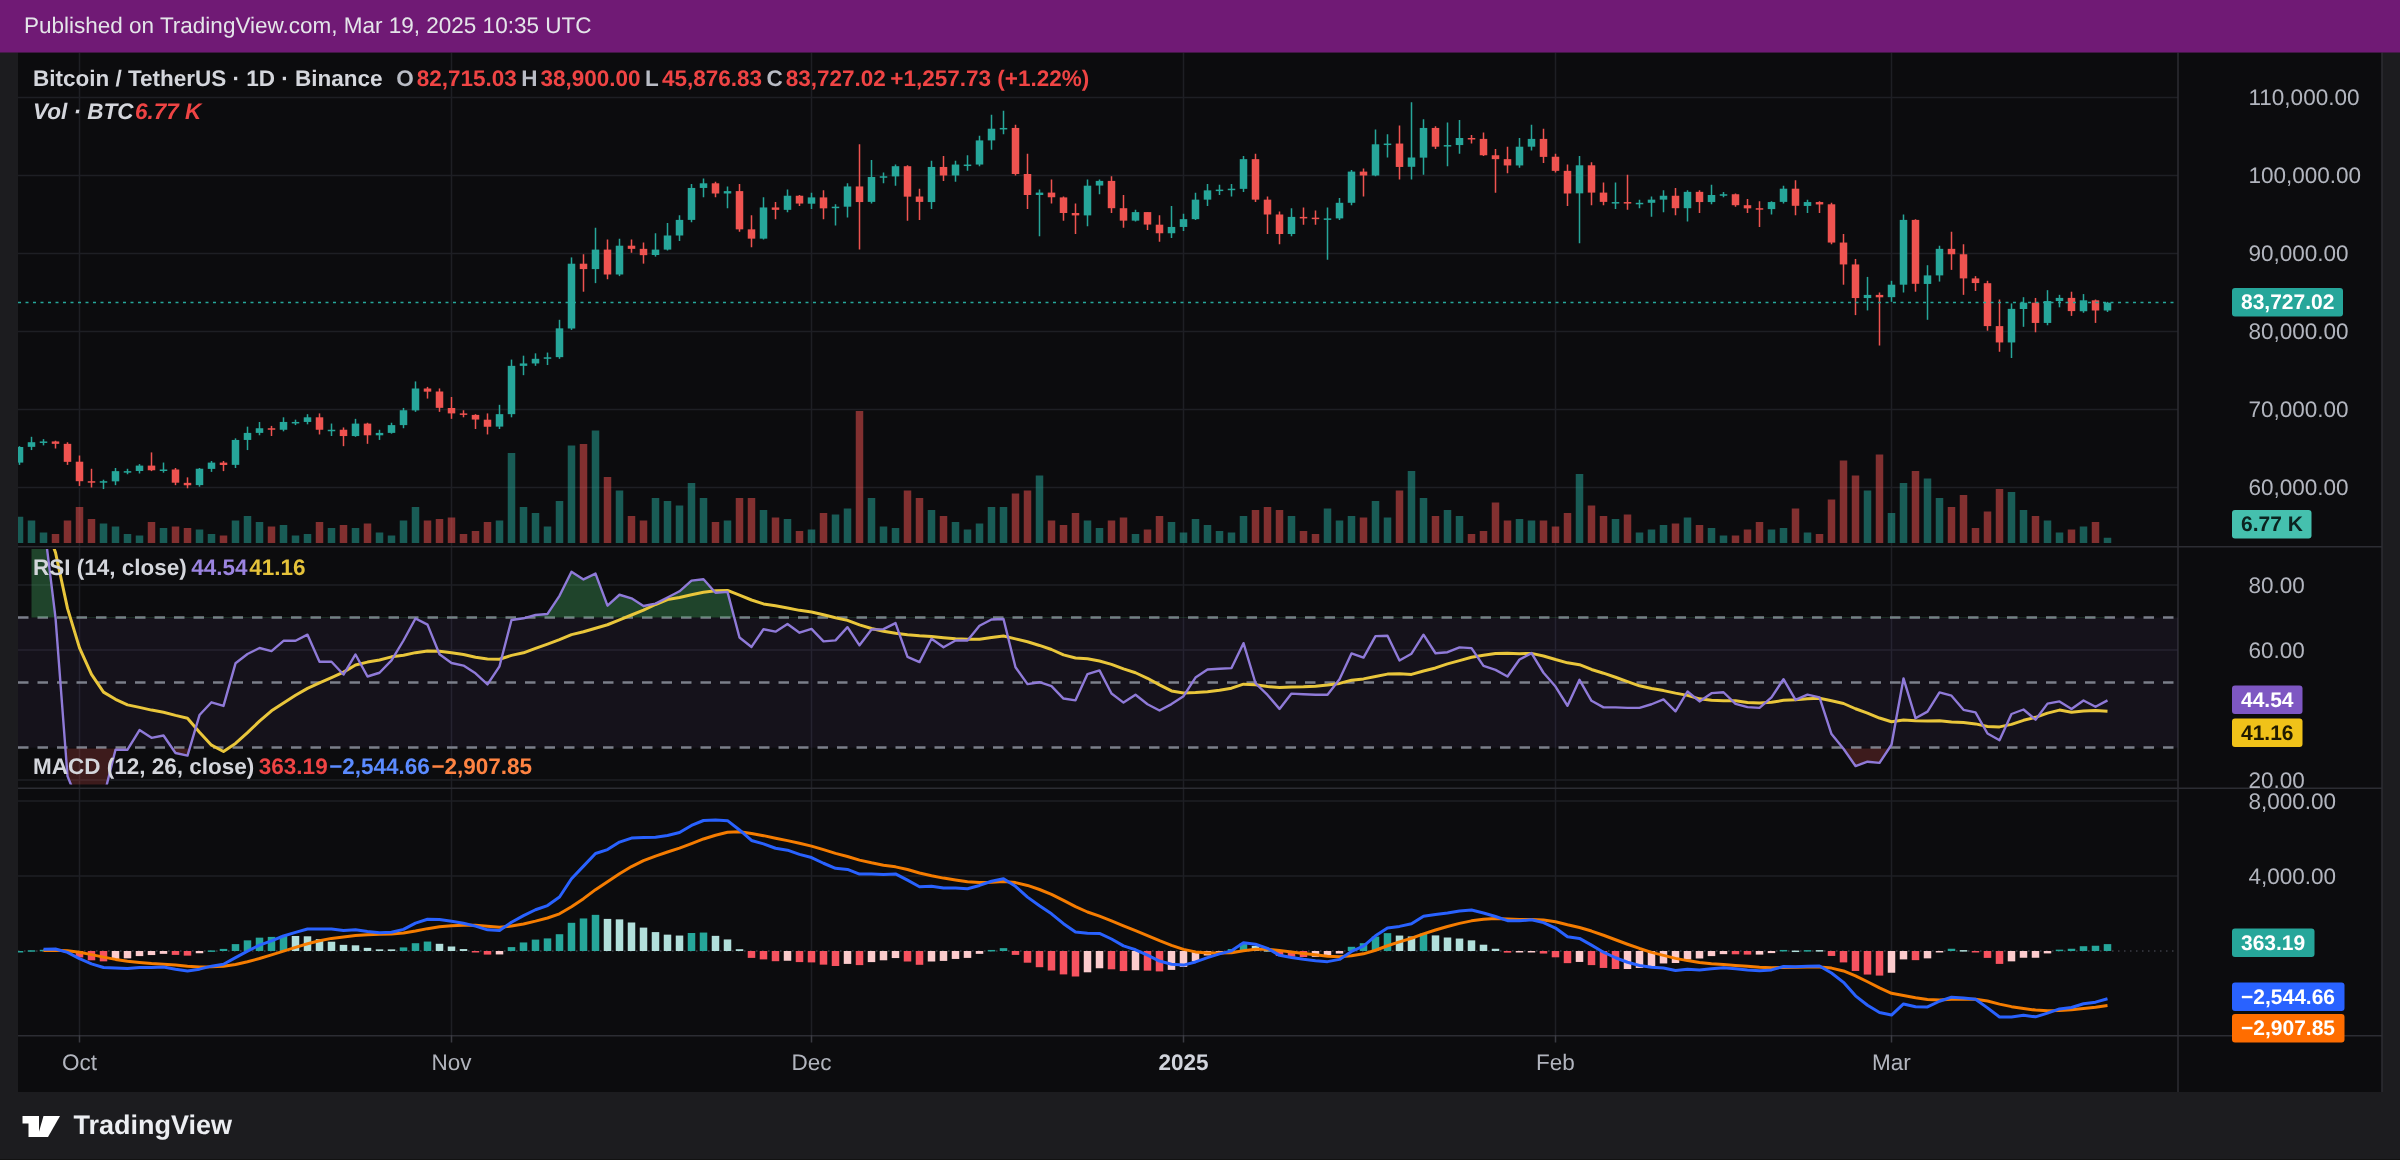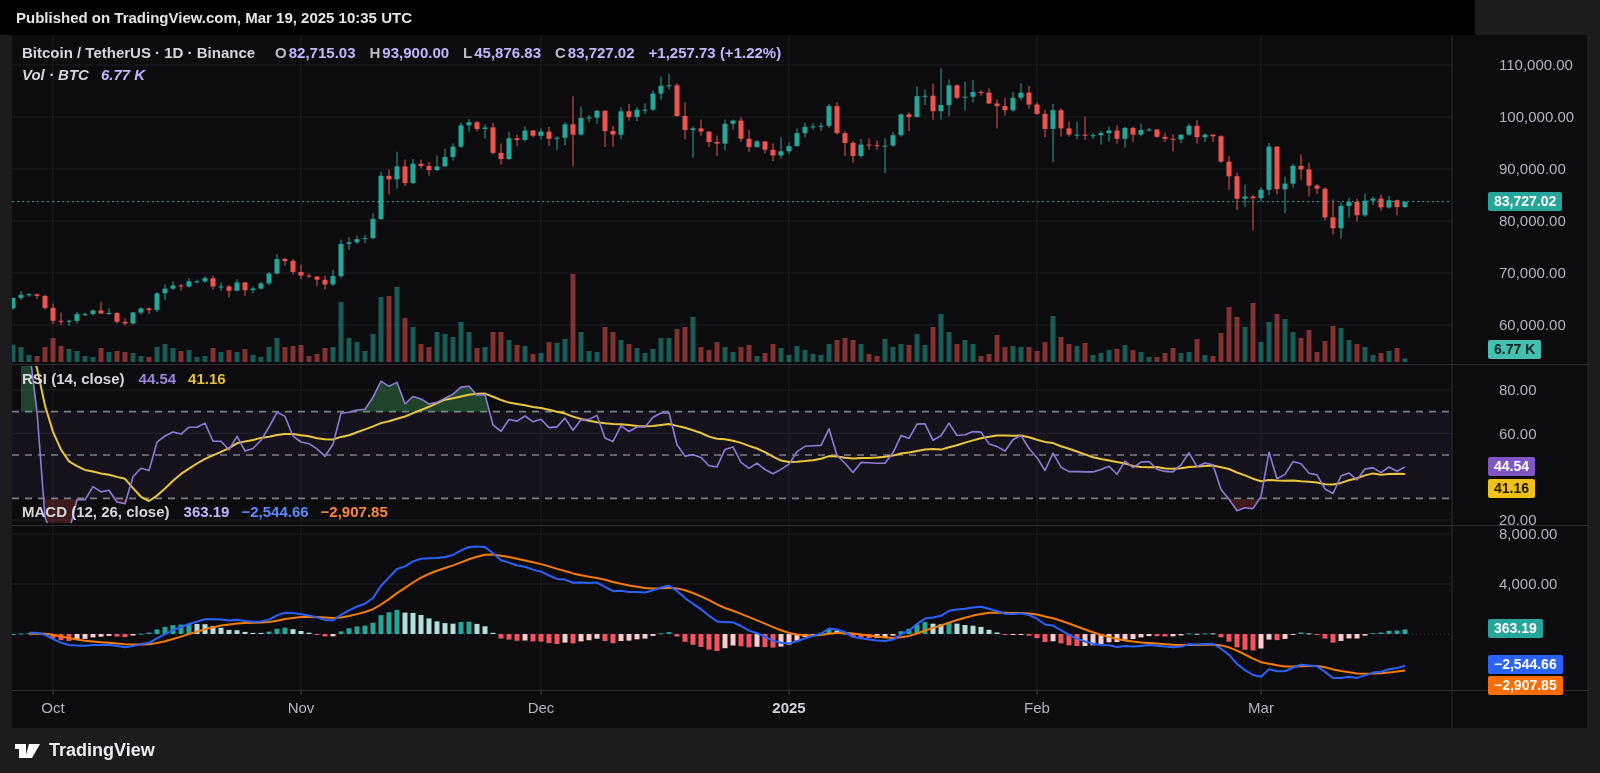--- a/index.html
+++ b/index.html
@@ -1,27 +1,27 @@
 <!DOCTYPE html>
 <html><head>
 <meta charset="utf-8">
 <style>
   html,body{margin:0;padding:0;background:#111;}
   #app{position:relative;width:1600px;height:773px;background:#1c1c1f;overflow:hidden;
        font-family:"Liberation Sans","DejaVu Sans",sans-serif;}
   #chart-bg{position:absolute;left:12px;top:35px;width:1576px;height:693px;background:#0c0c0e;}
   #chart-svg{position:absolute;left:0;top:0;}
-  .topbar{position:absolute;left:0;top:0;width:1475px;height:35px;background:#000000;
-          color:#e4e5e9;font-size:15px;font-weight:bold;line-height:35px;}
+  .topbar{position:absolute;left:0;top:0;width:1600px;height:35px;background:#701a75;
+          color:#e4e5e9;font-size:15px;font-weight:normal;line-height:35px;}
   .topbar span{margin-left:16px;}
-  .legend{position:absolute;display:flex;align-items:center;gap:14px;font-size:15px;
+  .legend{position:absolute;display:flex;align-items:center;gap:3px;font-size:15px;
           font-weight:bold;color:#d4d6dc;white-space:nowrap;}
   .pair{display:flex;gap:2px;}
   .lab{color:#b9bcc5;}
-  .val-teal{color:#c4b5fd;}
+  .val-teal{color:#ef4444;}
   .val-purple{color:#9b84e0;}
   .val-yellow{color:#e5c23a;}
   .val-blue{color:#5b8bff;}
   .val-orange{color:#ff8442;}
   .badge{position:absolute;left:1488px;height:19px;line-height:19px;padding:0 6px;
          border-radius:2px;font-size:14px;font-weight:bold;color:#fff;}
   .footer{position:absolute;left:0;top:728px;width:1600px;height:45px;background:#1c1c1f;
           display:flex;align-items:center;}
   .footer .brand{color:#eceef2;font-size:18px;font-weight:bold;margin-left:8px;}
   .tv-mark{margin-left:14px;}
@@ -827,21 +827,21 @@
   </div>
 
   <div class="legend" style="left:22px;top:44px;">
     <span style="margin-right:6px;">Bitcoin / TetherUS · 1D · Binance</span>
     <span class="pair">
         <span class="lab">O</span>
         <span class="val-teal">82,715.03</span>
       </span>
     <span class="pair">
         <span class="lab">H</span>
-        <span class="val-teal">93,900.00</span>
+        <span class="val-teal">38,900.00</span>
       </span>
     <span class="pair">
         <span class="lab">L</span>
         <span class="val-teal">45,876.83</span>
       </span>
     <span class="pair">
         <span class="lab">C</span>
         <span class="val-teal">83,727.02</span>
       </span>
     <span class="val-teal">+1,257.73 (+1.22%)</span>

